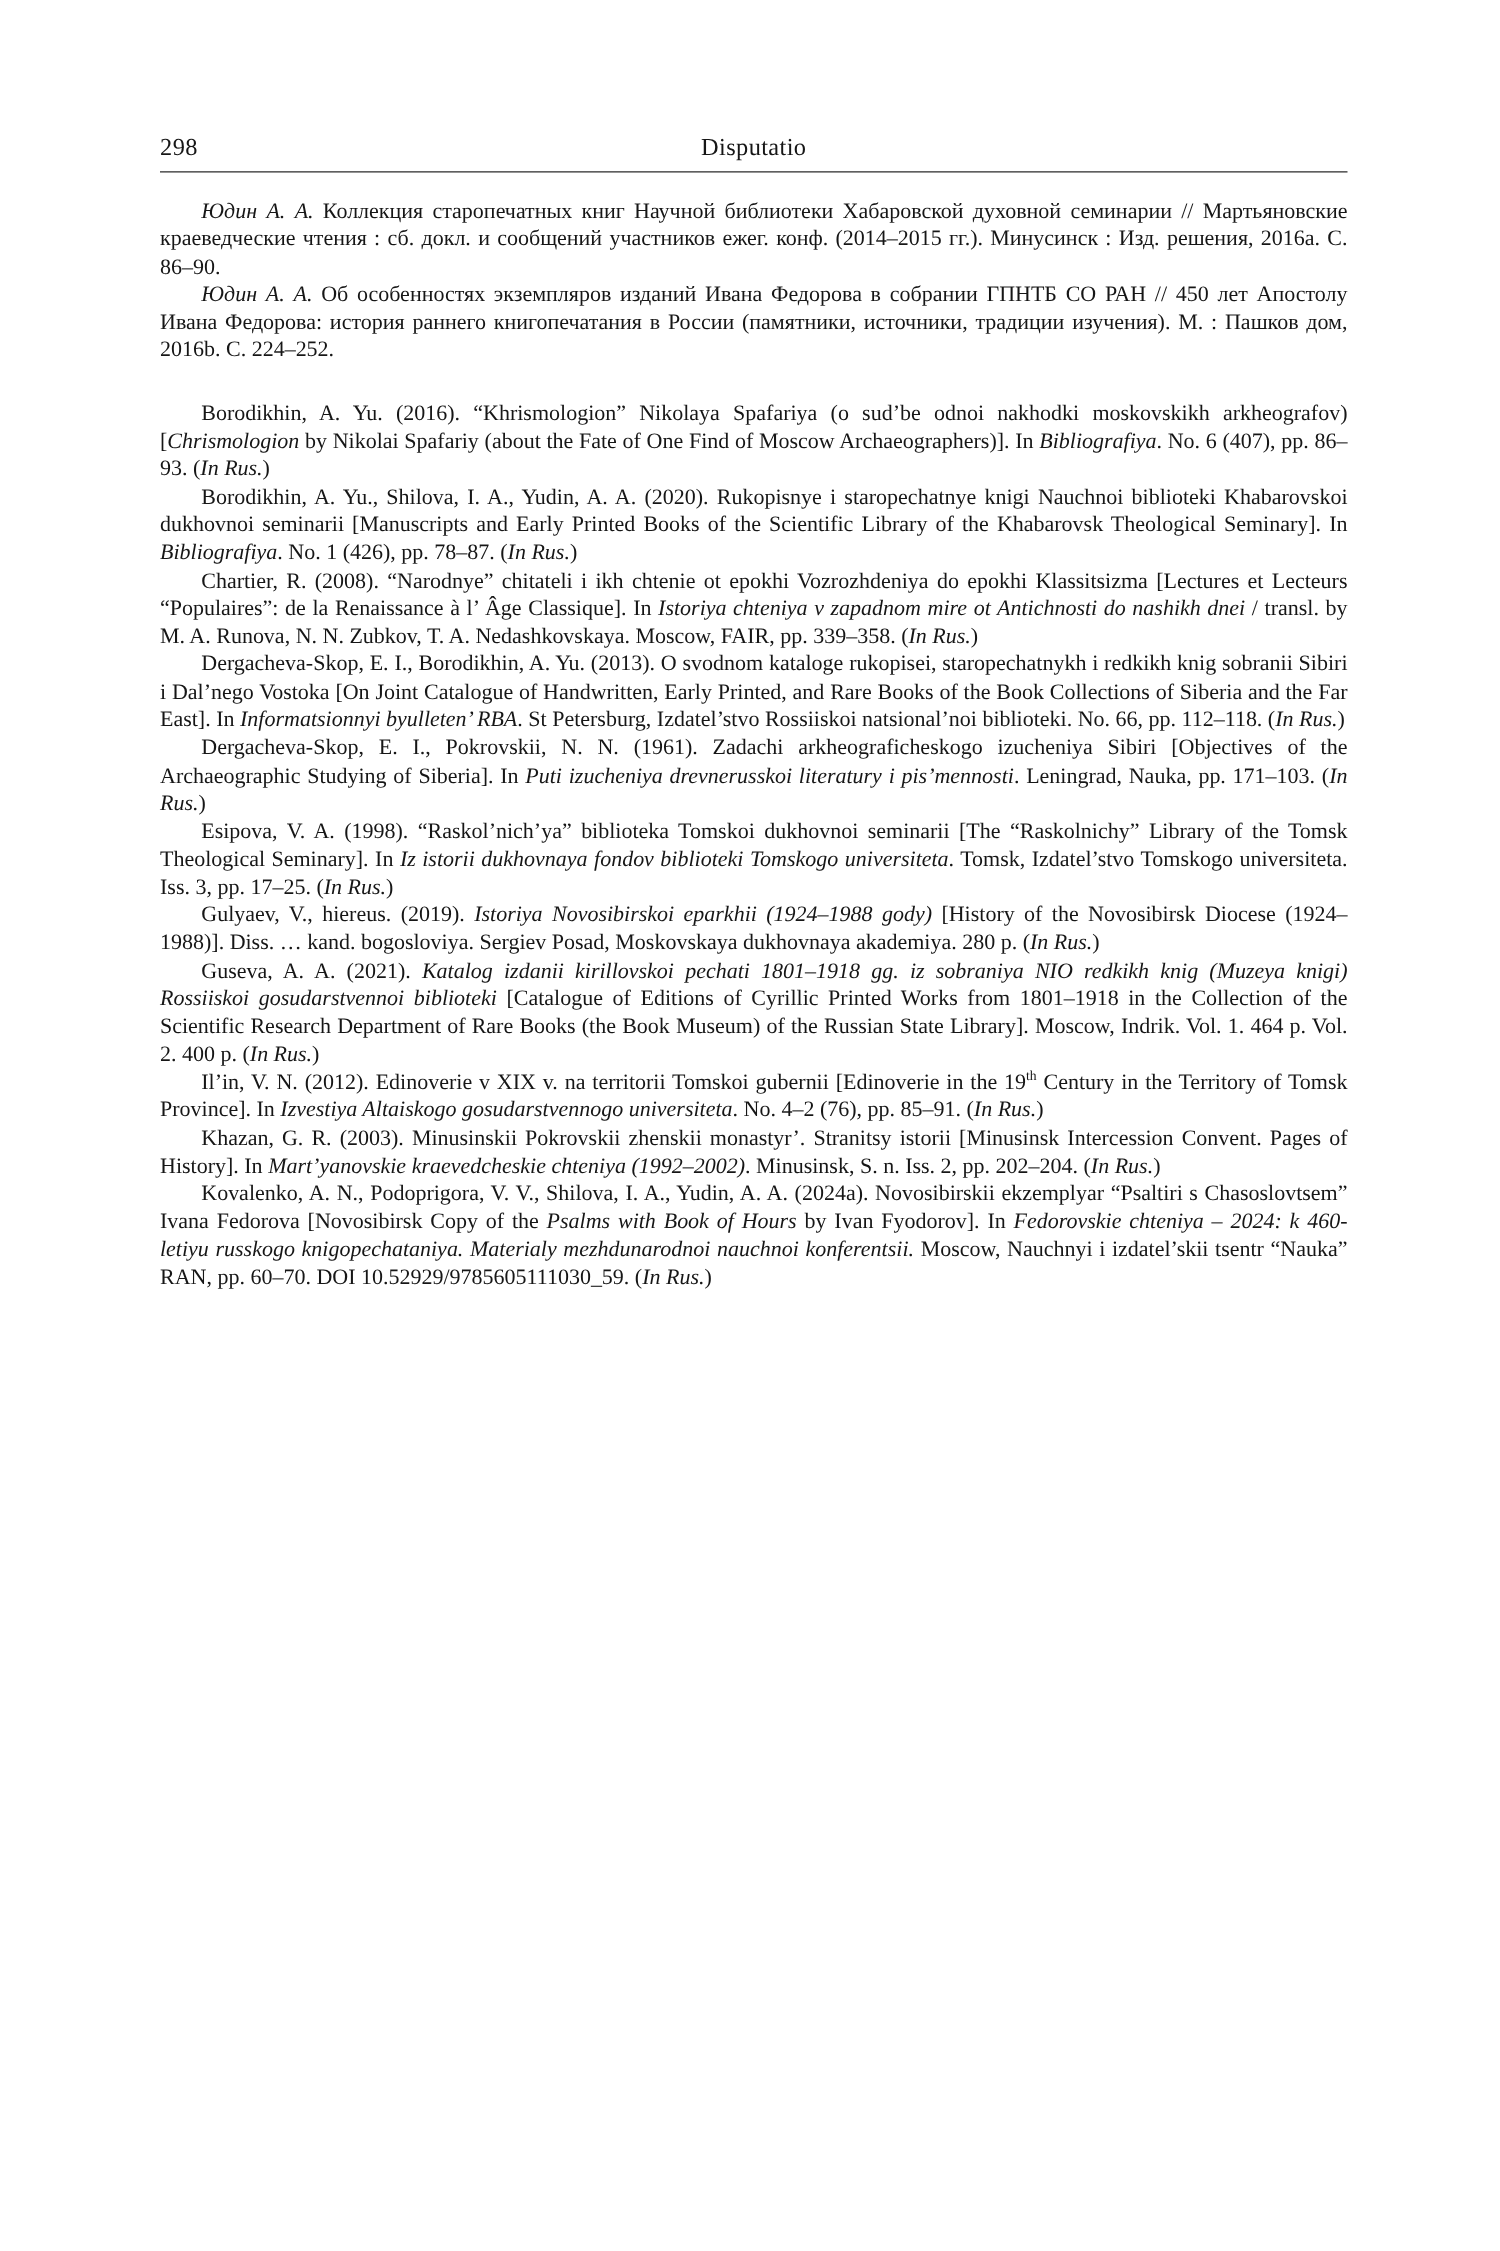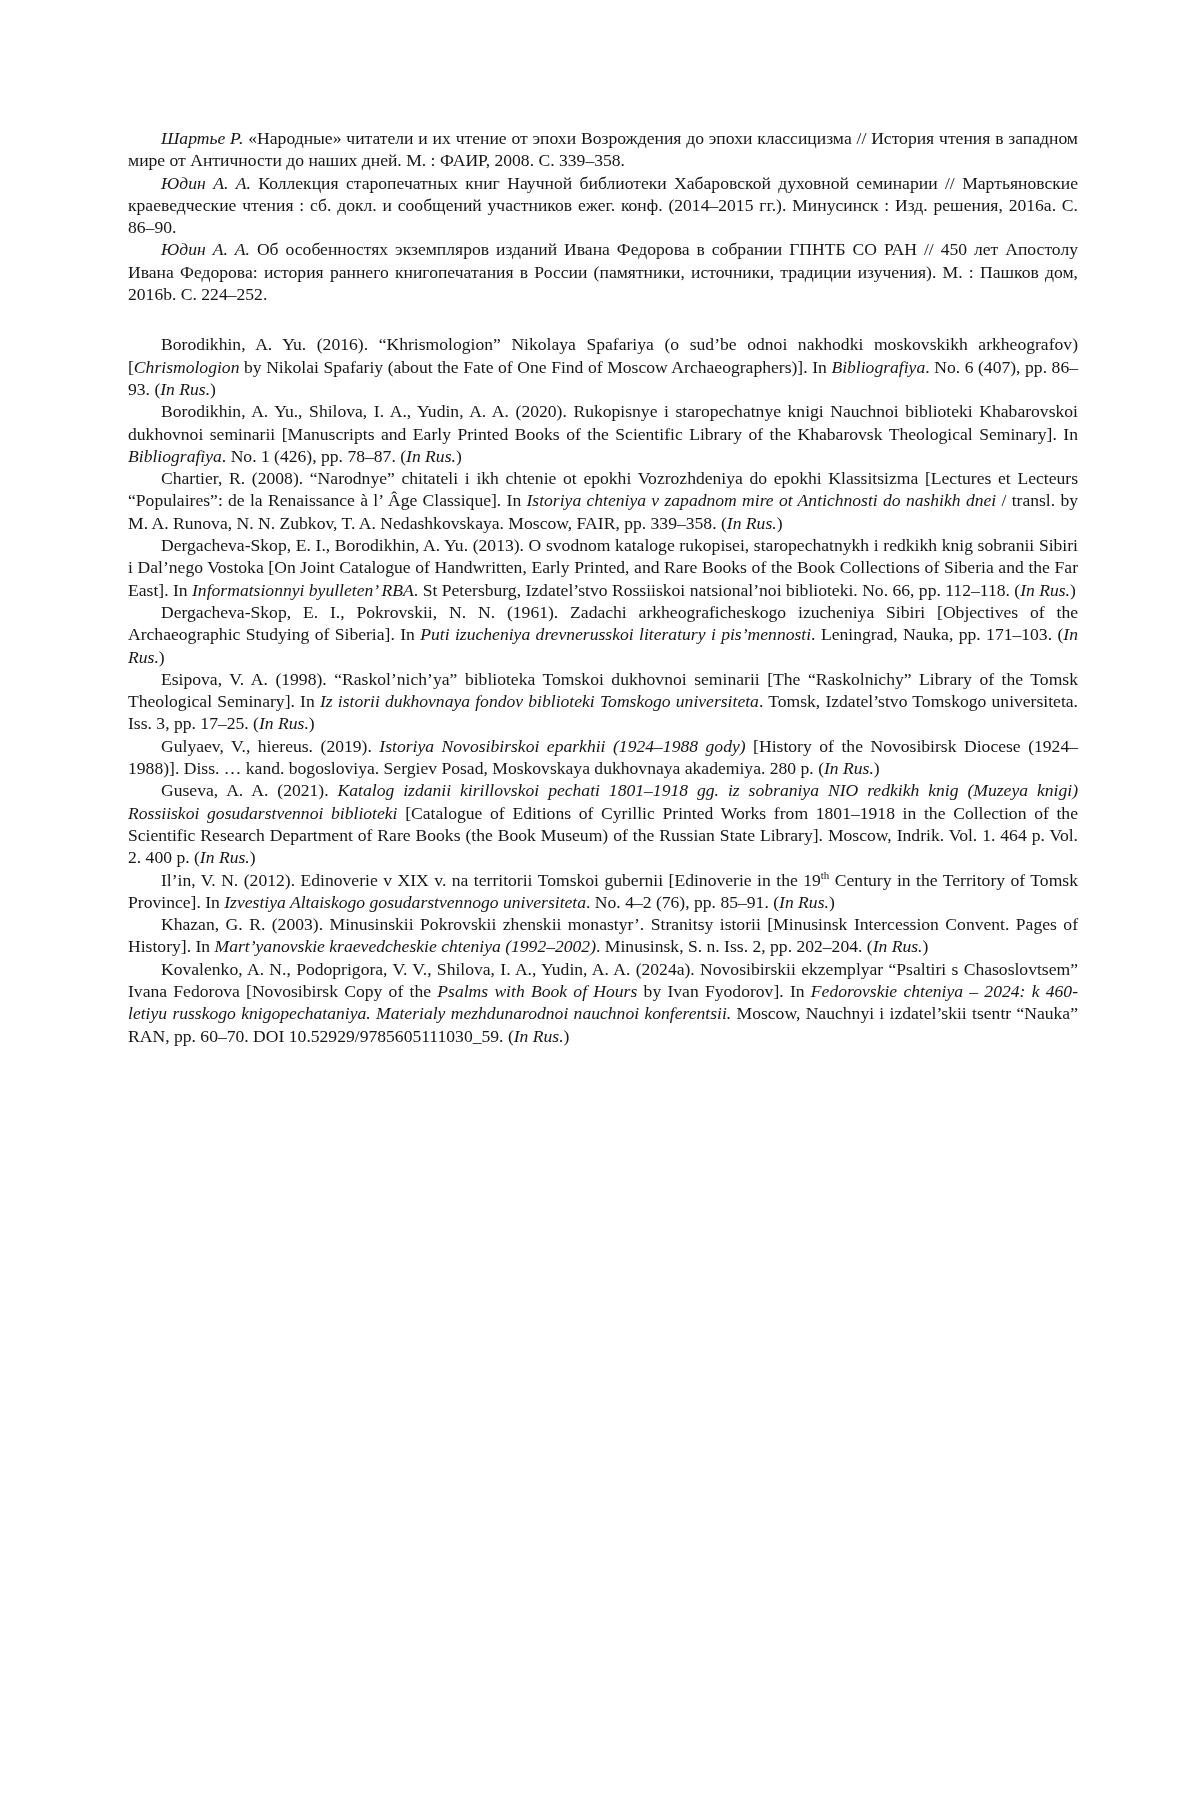--- a/index.html
+++ b/index.html
@@ -38,23 +38,26 @@
   }
   .refs-en { margin-top: 28px; }
   .ref i { font-style: italic; }
   .ref sup { font-size: 0.62em; line-height: 0; vertical-align: super; }
 </style>
 </head>
 <body>
 
 <div class="page">
 
+  <div class="header">
+    <span class="page-num">298</span>
+    <span class="title">Disputatio</span>
+  </div>
 
   <div class="refs refs-ru">
-      <p class="ref"><i>Шартье Р.</i><span> «Народные» читатели и их чтение от эпохи Возрождения до эпохи классицизма // История чтения в западном мире от Античности до наших дней. М. : ФАИР, 2008. С. 339–358.</span></p>
       <p class="ref"><i>Юдин А. А.</i><span> Коллекция старопечатных книг Научной библиотеки Хабаровской духовной семинарии // Мартьяновские краеведческие чтения : сб. докл. и сообщений участников ежег. конф. (2014–2015 гг.). Минусинск : Изд. решения, 2016a. С. 86–90.</span></p>
       <p class="ref"><i>Юдин А. А.</i><span> Об особенностях экземпляров изданий Ивана Федорова в собрании ГПНТБ СО РАН // 450 лет Апостолу Ивана Федорова: история раннего книгопечатания в России (памятники, источники, традиции изучения). М. : Пашков дом, 2016b. С. 224–252.</span></p>
     </div>
 
   <div class="refs refs-en">
       <p class="ref"><span>Borodikhin, A. Yu. (2016). “Khrismologion” Nikolaya Spafariya (o sud’be odnoi nakhodki moskovskikh arkheografov) [</span><i>Chrismologion</i><span> by Nikolai Spafariy (about the Fate of One Find of Moscow Archaeographers)]. In </span><i>Bibliografiya</i><span>. No. 6 (407), pp. 86–93. (</span><i>In Rus.</i><span>)</span></p>
       <p class="ref"><span>Borodikhin, A. Yu., Shilova, I. A., Yudin, A. A. (2020). Rukopisnye i staropechatnye knigi Nauchnoi biblioteki Khabarovskoi dukhovnoi seminarii [Manuscripts and Early Printed Books of the Scientific Library of the Khabarovsk Theological Seminary]. In </span><i>Bibliografiya</i><span>. No. 1 (426), pp. 78–87. (</span><i>In Rus.</i><span>)</span></p>
       <p class="ref"><span>Chartier, R. (2008). “Narodnye” chitateli i ikh chtenie ot epokhi Vozrozhdeniya do epokhi Klassitsizma [Lectures et Lecteurs “Populaires”: de la Renaissance à l’ Âge Classique]. In </span><i>Istoriya chteniya v zapadnom mire ot Antichnosti do nashikh dnei</i><span> / transl. by M. A. Runova, N. N. Zubkov, T. A. Nedashkovskaya. Moscow, FAIR, pp. 339–358. (</span><i>In Rus.</i><span>)</span></p>
       <p class="ref"><span>Dergacheva-Skop, E. I., Borodikhin, A. Yu. (2013). O svodnom kataloge rukopisei, staropechatnykh i redkikh knig sobranii Sibiri i Dal’nego Vostoka [On Joint Catalogue of Handwritten, Early Printed, and Rare Books of the Book Collections of Siberia and the Far East]. In </span><i>Informatsionnyi byulleten’ RBA</i><span>. St Petersburg, Izdatel’stvo Rossiiskoi natsional’noi biblioteki. No. 66, pp. 112–118. (</span><i>In Rus.</i><span>)</span></p>
       <p class="ref"><span>Dergacheva-Skop, E. I., Pokrovskii, N. N. (1961). Zadachi arkheograficheskogo izucheniya Sibiri [Objectives of the Archaeographic Studying of Siberia]. In </span><i>Puti izucheniya drevnerusskoi literatury i pis’mennosti</i><span>. Leningrad, Nauka, pp. 171–103. (</span><i>In Rus.</i><span>)</span></p>

